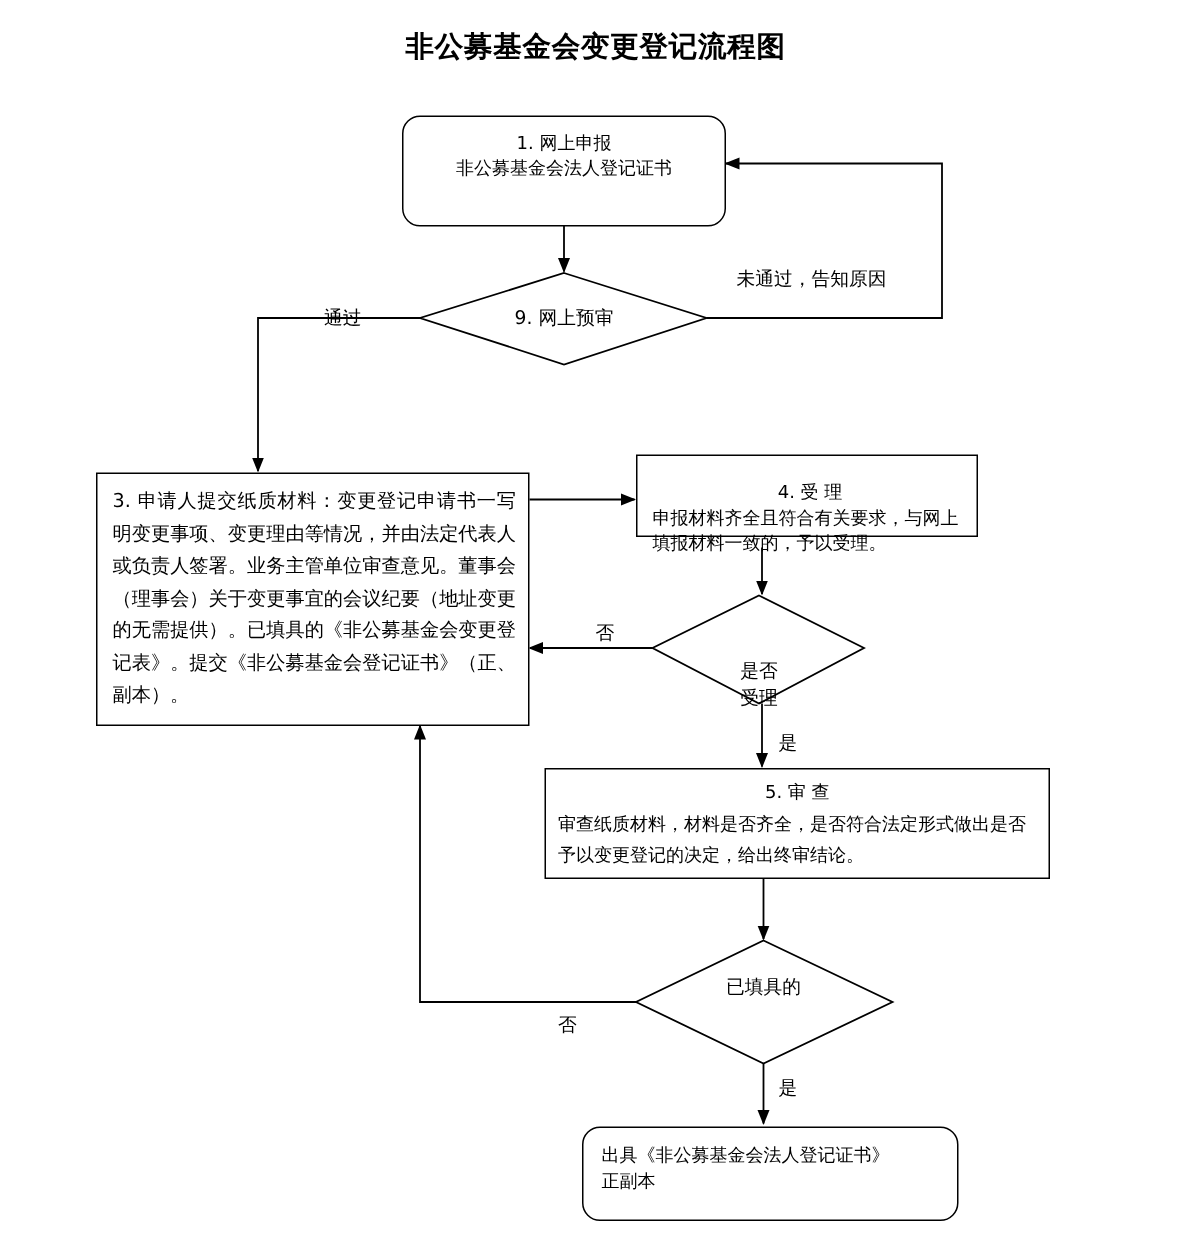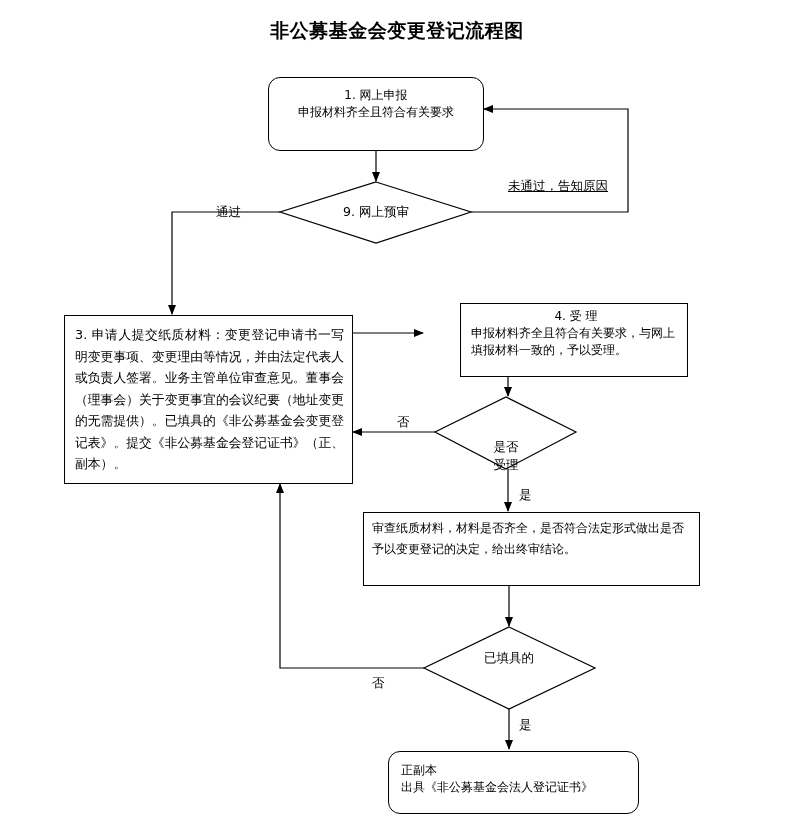--- a/index.html
+++ b/index.html
@@ -47,48 +47,49 @@
 
   <line x1="509" y1="709" x2="509" y2="749" stroke="#000" stroke-width="1.2" marker-end="url(#arr)"></line>
 
   <polygon points="376,182 471,212 376,243 280,212" fill="#fff" stroke="#000" stroke-width="1.2"></polygon>
   <polygon points="506,397 576,432 506,469 435,432" fill="#fff" stroke="#000" stroke-width="1.2"></polygon>
   <polygon points="509,627 595,668 509,709 424,668" fill="#fff" stroke="#000" stroke-width="1.2"></polygon>
 </svg>
 
 <div class="box rounded center" style="left:268px; top:77px; width:216px; height:74px; padding-top:9px;">
   <div>1. 网上申报</div>
-  <div>申报材料齐全且符合有关要求</div>
+  <div>非公募基金会法人登记证书</div>
 </div>
 
 <div class="dtext" style="left:300px; width:152px; top:203px;">9. 网上预审</div>
 
-<div class="lbl" style="left:508px; top:178px;text-decoration:underline;">未通过，告知原因</div>
+<div class="lbl" style="left:491px; top:178px;">未通过，告知原因</div>
 <div class="lbl" style="left:216px; top:204px;">通过</div>
 
 <div class="box" style="left:64px; top:315px; width:289px; height:169px; padding:8px 8px 0 10px; line-height:21.5px; font-size:12.8px;">
   <div style="text-align:justify;">3. 申请人提交纸质材料：变更登记申请书一写明变更事项、变更理由等情况，并由法定代表人或负责人签署。业务主管单位审查意见。董事会（理事会）关于变更事宜的会议纪要（地址变更的无需提供）。已填具的《非公募基金会变更登记表》。提交《非公募基金会登记证书》（正、副本）。</div>
 </div>
 
-<div class="box" style="left:424px; top:303px; width:228px; height:74px; padding:4px 6px 0 10px;margin-left:36px;">
+<div class="box" style="left:424px; top:303px; width:228px; height:55px; padding:16px 6px 0 10px;">
   <div class="center">4. 受 理</div>
   <div>申报材料齐全且符合有关要求，与网上填报材料一致的，予以受理。</div>
 </div>
 
 <div class="dtext" style="left:466px; width:80px; top:438px;">
   <div>是否</div>
   <div>受理</div>
 </div>
 <div class="lbl" style="left:397px; top:414px;">否</div>
 <div class="lbl" style="left:519px; top:487px;">是</div>
 
 <div class="box" style="left:363px; top:512px; width:337px; height:74px; padding:5px 8px 0 8px; line-height:21px;">
+  <div class="center">5. 审 查</div>
   <div>审查纸质材料，材料是否齐全，是否符合法定形式做出是否予以变更登记的决定，给出终审结论。</div>
 </div>
 
 <div class="dtext" style="left:450px; width:118px; top:649px;">已填具的</div>
 <div class="lbl" style="left:372px; top:675px;">否</div>
 <div class="lbl" style="left:519px; top:717px;">是</div>
 
 <div class="box rounded" style="left:388px; top:751px; width:251px; height:63px; padding:10px 10px 0 12px;">
+  <div>出具《非公募基金会法人登记证书》</div>
   <div>正副本</div>
-  <div>出具《非公募基金会法人登记证书》</div>
 </div>
 
 </body></html>

